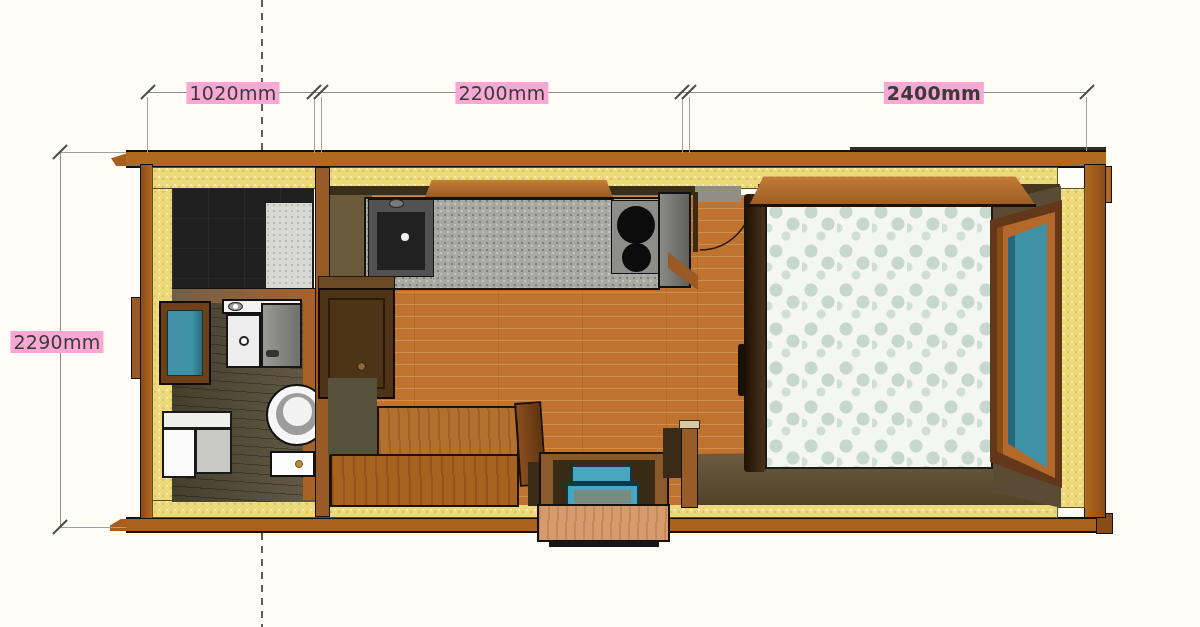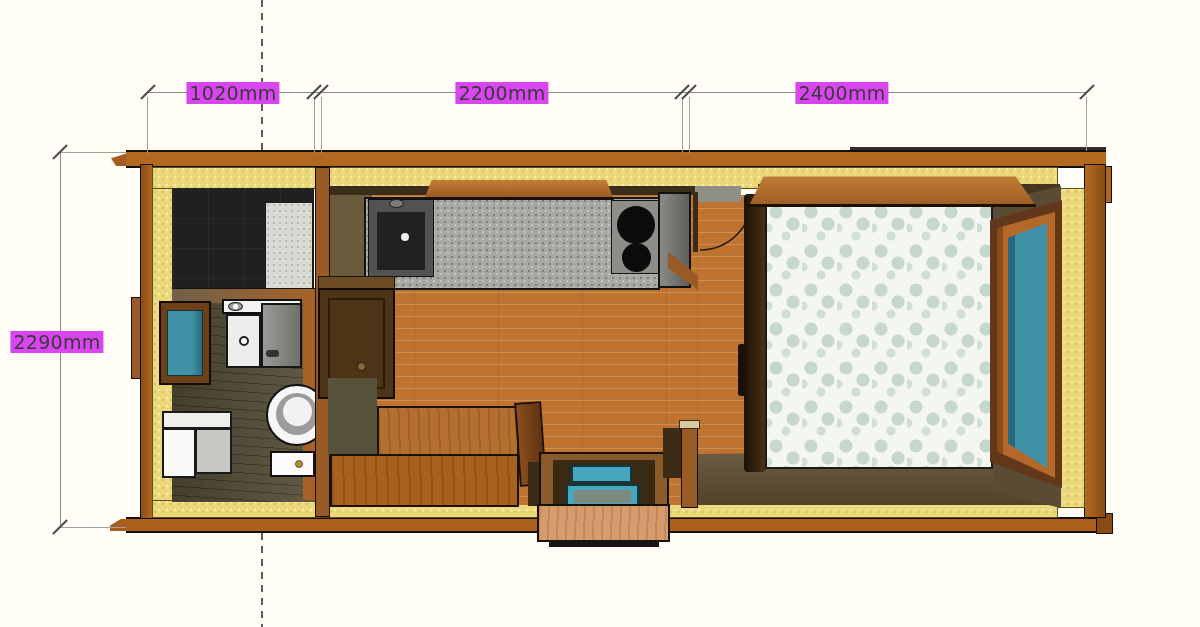--- a/index.html
+++ b/index.html
@@ -3,21 +3,21 @@
 <meta charset="utf-8">
 <style>
   html,body{margin:0;padding:0;background:#fffdf6;}
   #stage{position:relative;width:1200px;height:627px;background:#fffdf6;overflow:hidden;
          font-family:"DejaVu Sans","Liberation Sans",sans-serif;}
   .a{position:absolute;box-sizing:border-box;}
   
   .dimline{background:#8a8a8a;}
   .extline{background:#a0a0a0;}
   .tick{width:20px;height:2px;background:#4a4a4a;transform:rotate(-45deg);}
-  .dimlabel{transform:translate(-50%,-50%);background:#d946ef;padding:0 3px;
+  .dimlabel{transform:translate(-50%,-50%);background:#f9a8d4;padding:0 3px;
             font-size:19px;color:#3a3a3a;white-space:nowrap;letter-spacing:.3px;}
   .dash{background:repeating-linear-gradient(180deg,#5c5c5c 0 7px,transparent 7px 13px);}
   
   .insul{background-color:#ecd97b;
     background-image:radial-gradient(circle at 2px 3px,#d9c258 1px,transparent 1.6px),
                      radial-gradient(circle at 6px 1px,#f7ecb2 1px,transparent 1.6px);
     background-size:8px 8px;border:1px solid #5d4f1f;}
   .clad{background:#b2691f;}
   .floor-planks{background-color:#c0722f;
     background-image:repeating-linear-gradient(180deg,rgba(255,214,150,.28) 0 2px,transparent 2px 12px),
@@ -166,21 +166,21 @@
   <div class="a extline" style="left:689px;top:97px;width:1px;height:56px;"></div>
   <div class="a extline" style="left:1086px;top:97px;width:1px;height:54px;"></div>
   <div class="a tick" style="left:138px;top:91px;"></div>
   <div class="a tick" style="left:304px;top:91px;"></div>
   <div class="a tick" style="left:311px;top:91px;"></div>
   <div class="a tick" style="left:672px;top:91px;"></div>
   <div class="a tick" style="left:679px;top:91px;"></div>
   <div class="a tick" style="left:1077px;top:91px;"></div>
   <div class="a dimlabel" style="left:233px;top:93px;">1020mm</div>
   <div class="a dimlabel" style="left:502px;top:93px;">2200mm</div>
-  <div class="a dimlabel" style="left:842px;top:93px;">2400mm</div>
+  <div class="a dimlabel" style="left:934px;top:93px;font-weight:bold;">2400mm</div>
 
   <div class="a dimline" style="left:60px;top:152px;width:1px;height:375px;"></div>
   <div class="a extline" style="left:60px;top:152px;width:66px;height:1px;"></div>
   <div class="a extline" style="left:60px;top:527px;width:66px;height:1px;"></div>
   <div class="a tick" style="left:50px;top:151px;"></div>
   <div class="a tick" style="left:50px;top:526px;"></div>
   <div class="a dimlabel" style="left:57px;top:342px;">2290mm</div>
 
 </div>
 

